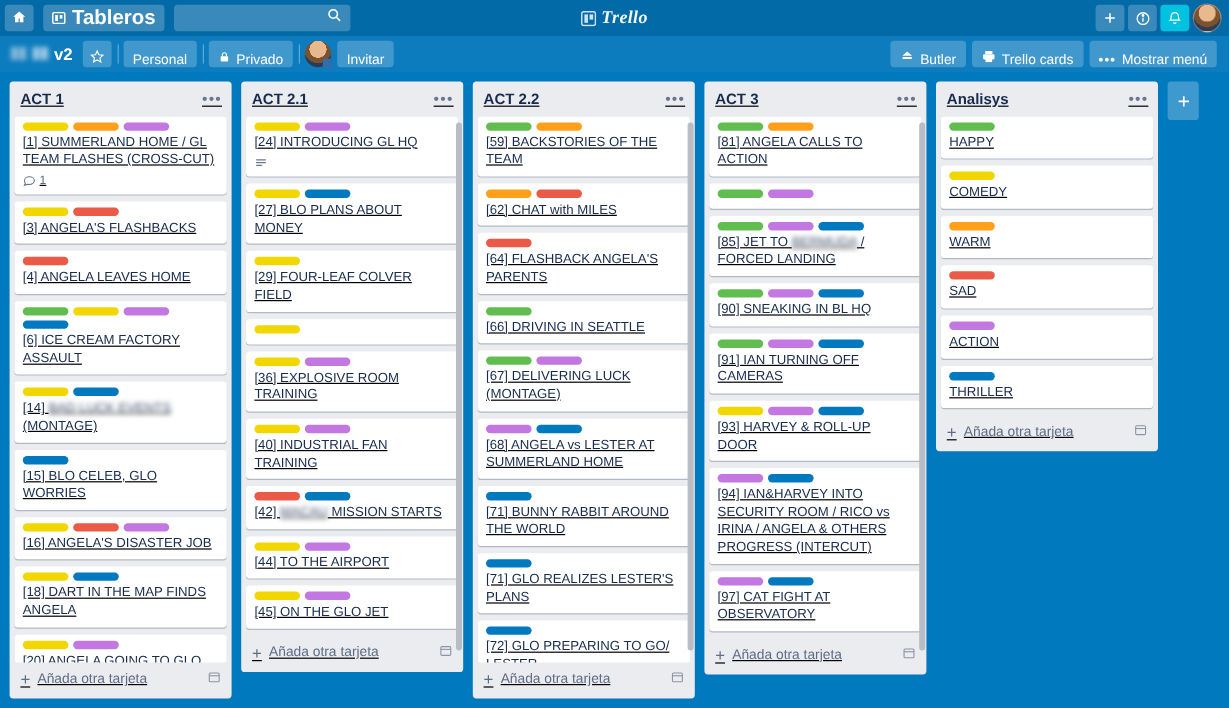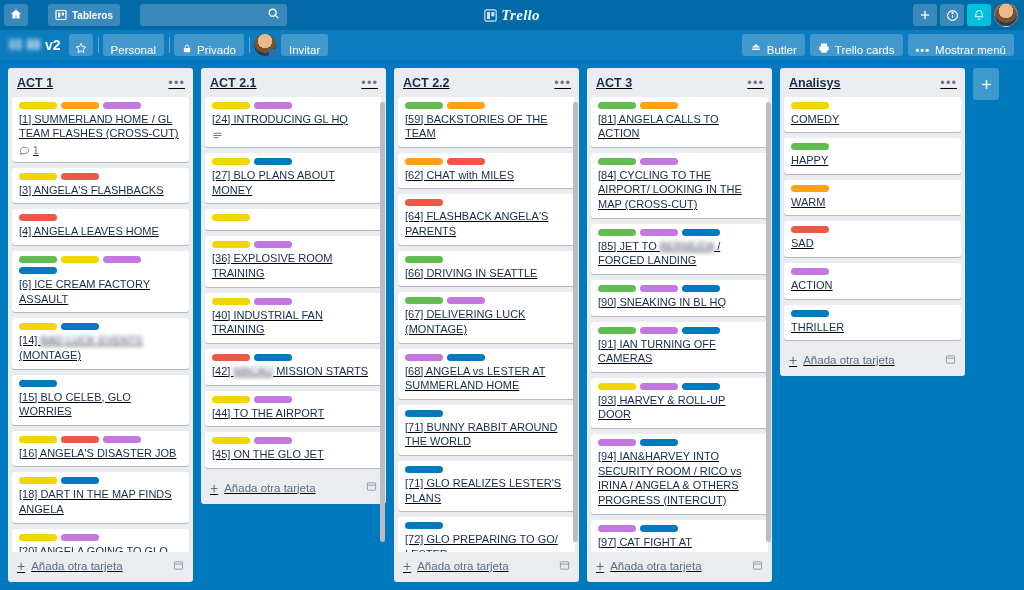--- a/index.html
+++ b/index.html
@@ -16,22 +16,22 @@
     background: #026AA7;
     display: flex; align-items: center;
     padding: 0 4px;
     position: relative;
   }
   .nav-btn {
     height: 22px;
     background: rgba(255,255,255,0.22);
     border-radius: 3px;
     display: flex; align-items: center;
-    color: #fff; font-size: 10px; font-weight: bold;
-    padding: 0 7px; margin-right: 20px;
+    color: #fff; font-size: 17px; font-weight: bold;
+    padding: 0 7px; margin-right: 8px;
     white-space: nowrap;
   }
   .nav-btn.icon-only { width: 24px; justify-content: center; padding: 0; }
   .nav-search {
     height: 22px; width: 147px;
     background: rgba(255,255,255,0.22);
     border-radius: 3px;
     display: flex; align-items: center; justify-content: flex-end;
     padding: 0 7px; margin-right: 4px;
     position: relative;
@@ -431,20 +431,26 @@
           <div class="labels">
             <span class="label" style="background: rgb(242, 214, 0);"></span>
             <span class="label" style="background: rgb(0, 121, 191);"></span>
           </div>
           <div class="card-title">[27] BLO PLANS ABOUT MONEY</div>
         </div>
         <div class="card">
           <div class="labels">
             <span class="label" style="background: rgb(242, 214, 0);"></span>
           </div>
+          <div class="card-title">[29] FOUR-LEAF COLVER FIELD</div>
+        </div>
+        <div class="card">
+          <div class="labels">
+            <span class="label" style="background: rgb(242, 214, 0);"></span>
+          </div>
         </div>
         <div class="card">
           <div class="labels">
             <span class="label" style="background: rgb(242, 214, 0);"></span>
             <span class="label" style="background: rgb(195, 119, 224);"></span>
           </div>
           <div class="card-title">[36] EXPLOSIVE ROOM TRAINING</div>
         </div>
         <div class="card">
           <div class="labels">
@@ -571,21 +577,20 @@
             <span class="label" style="background: rgb(97, 189, 79);"></span>
             <span class="label" style="background: rgb(255, 159, 26);"></span>
           </div>
           <div class="card-title">[81] ANGELA CALLS TO ACTION</div>
         </div>
         <div class="card">
           <div class="labels">
             <span class="label" style="background: rgb(97, 189, 79);"></span>
             <span class="label" style="background: rgb(195, 119, 224);"></span>
           </div>
-          <div class="card-title">[84] CYCLING TO THE AIRPORT/ LOOKING IN THE MAP (CROSS-CUT)</div>
         </div>
         <div class="card">
           <div class="labels">
             <span class="label" style="background: rgb(97, 189, 79);"></span>
             <span class="label" style="background: rgb(195, 119, 224);"></span>
             <span class="label" style="background: rgb(0, 121, 191);"></span>
           </div>
           <div class="card-title">[85] JET TO <span class="blurred">BERMUDA</span> / FORCED LANDING</div>
         </div>
         <div class="card">
@@ -638,29 +643,29 @@
       <div class="list-scrollbar" style="top: 34px; height: 440px;"></div>
     </div>
     <div class="list" style="max-height: none;">
       <div class="list-header">
         <div class="list-title">Analisys</div>
         <div class="list-menu">•••</div>
       </div>
       <div class="cards">
         <div class="card">
           <div class="labels">
+            <span class="label" style="background: rgb(97, 189, 79);"></span>
+          </div>
+          <div class="card-title">HAPPY</div>
+        </div>
+        <div class="card">
+          <div class="labels">
             <span class="label" style="background: rgb(242, 214, 0);"></span>
           </div>
           <div class="card-title">COMEDY</div>
-        </div>
-        <div class="card">
-          <div class="labels">
-            <span class="label" style="background: rgb(97, 189, 79);"></span>
-          </div>
-          <div class="card-title">HAPPY</div>
         </div>
         <div class="card">
           <div class="labels">
             <span class="label" style="background: rgb(255, 159, 26);"></span>
           </div>
           <div class="card-title">WARM</div>
         </div>
         <div class="card">
           <div class="labels">
             <span class="label" style="background: rgb(235, 90, 70);"></span>

